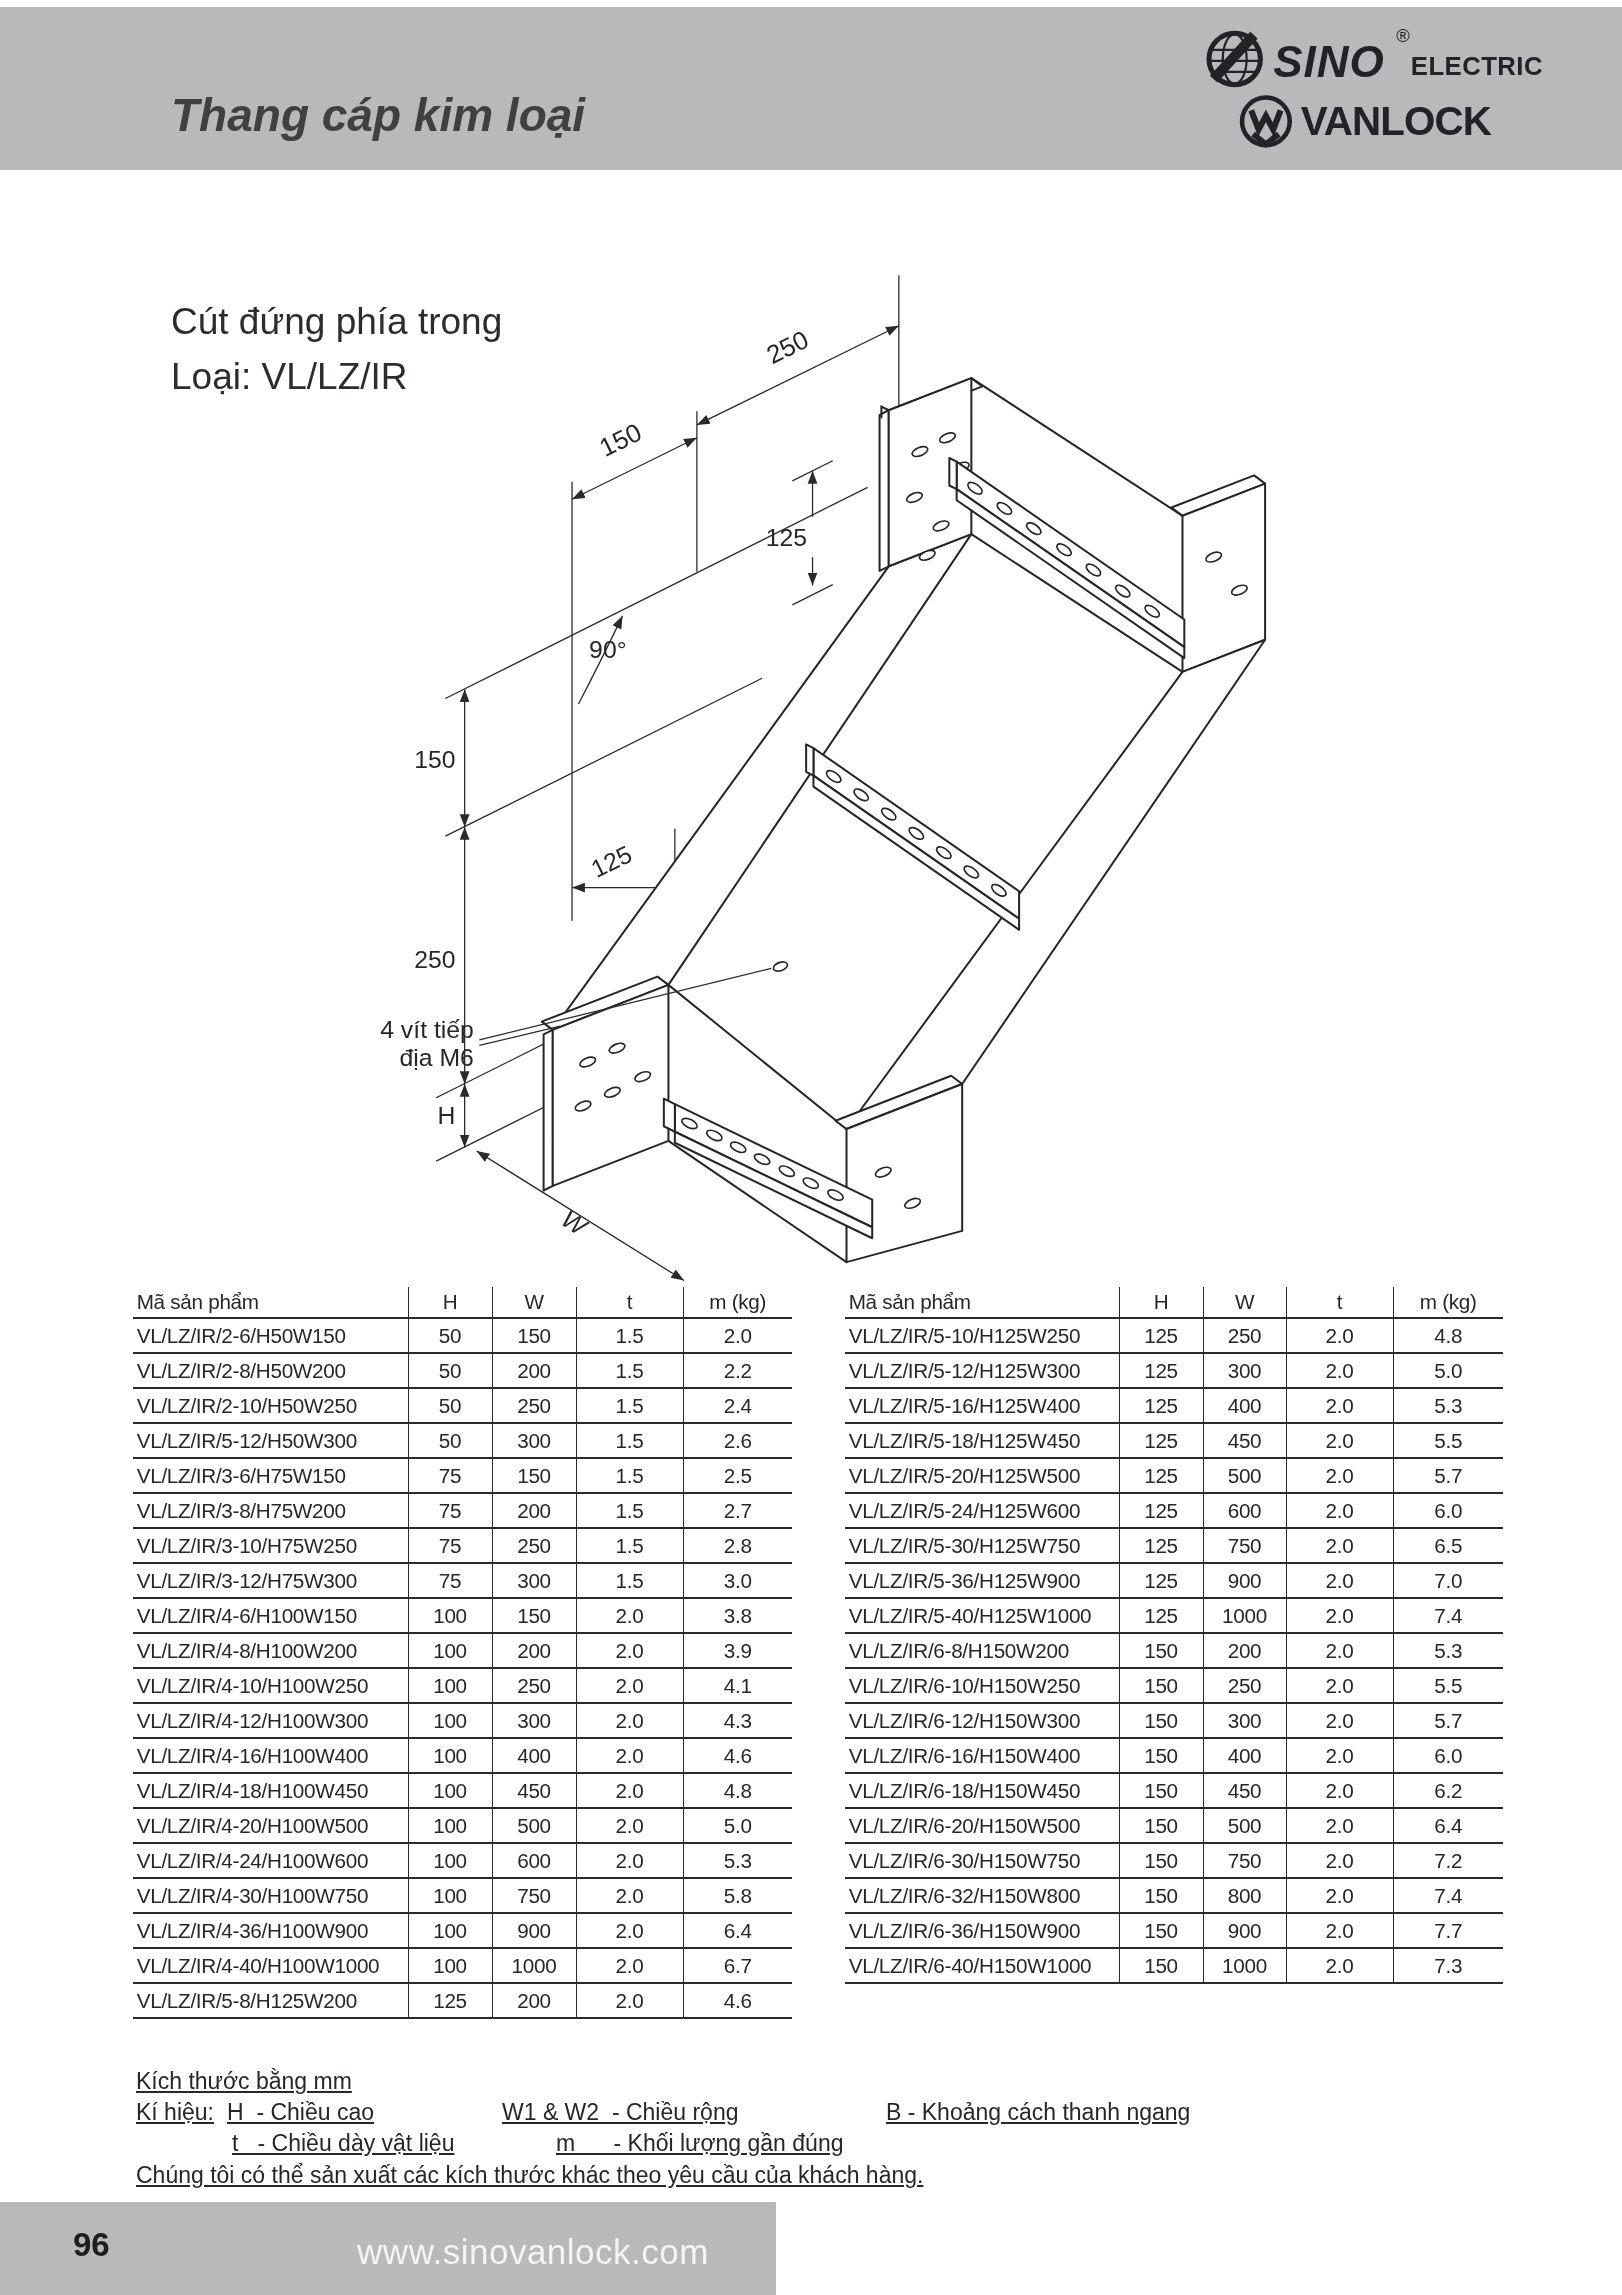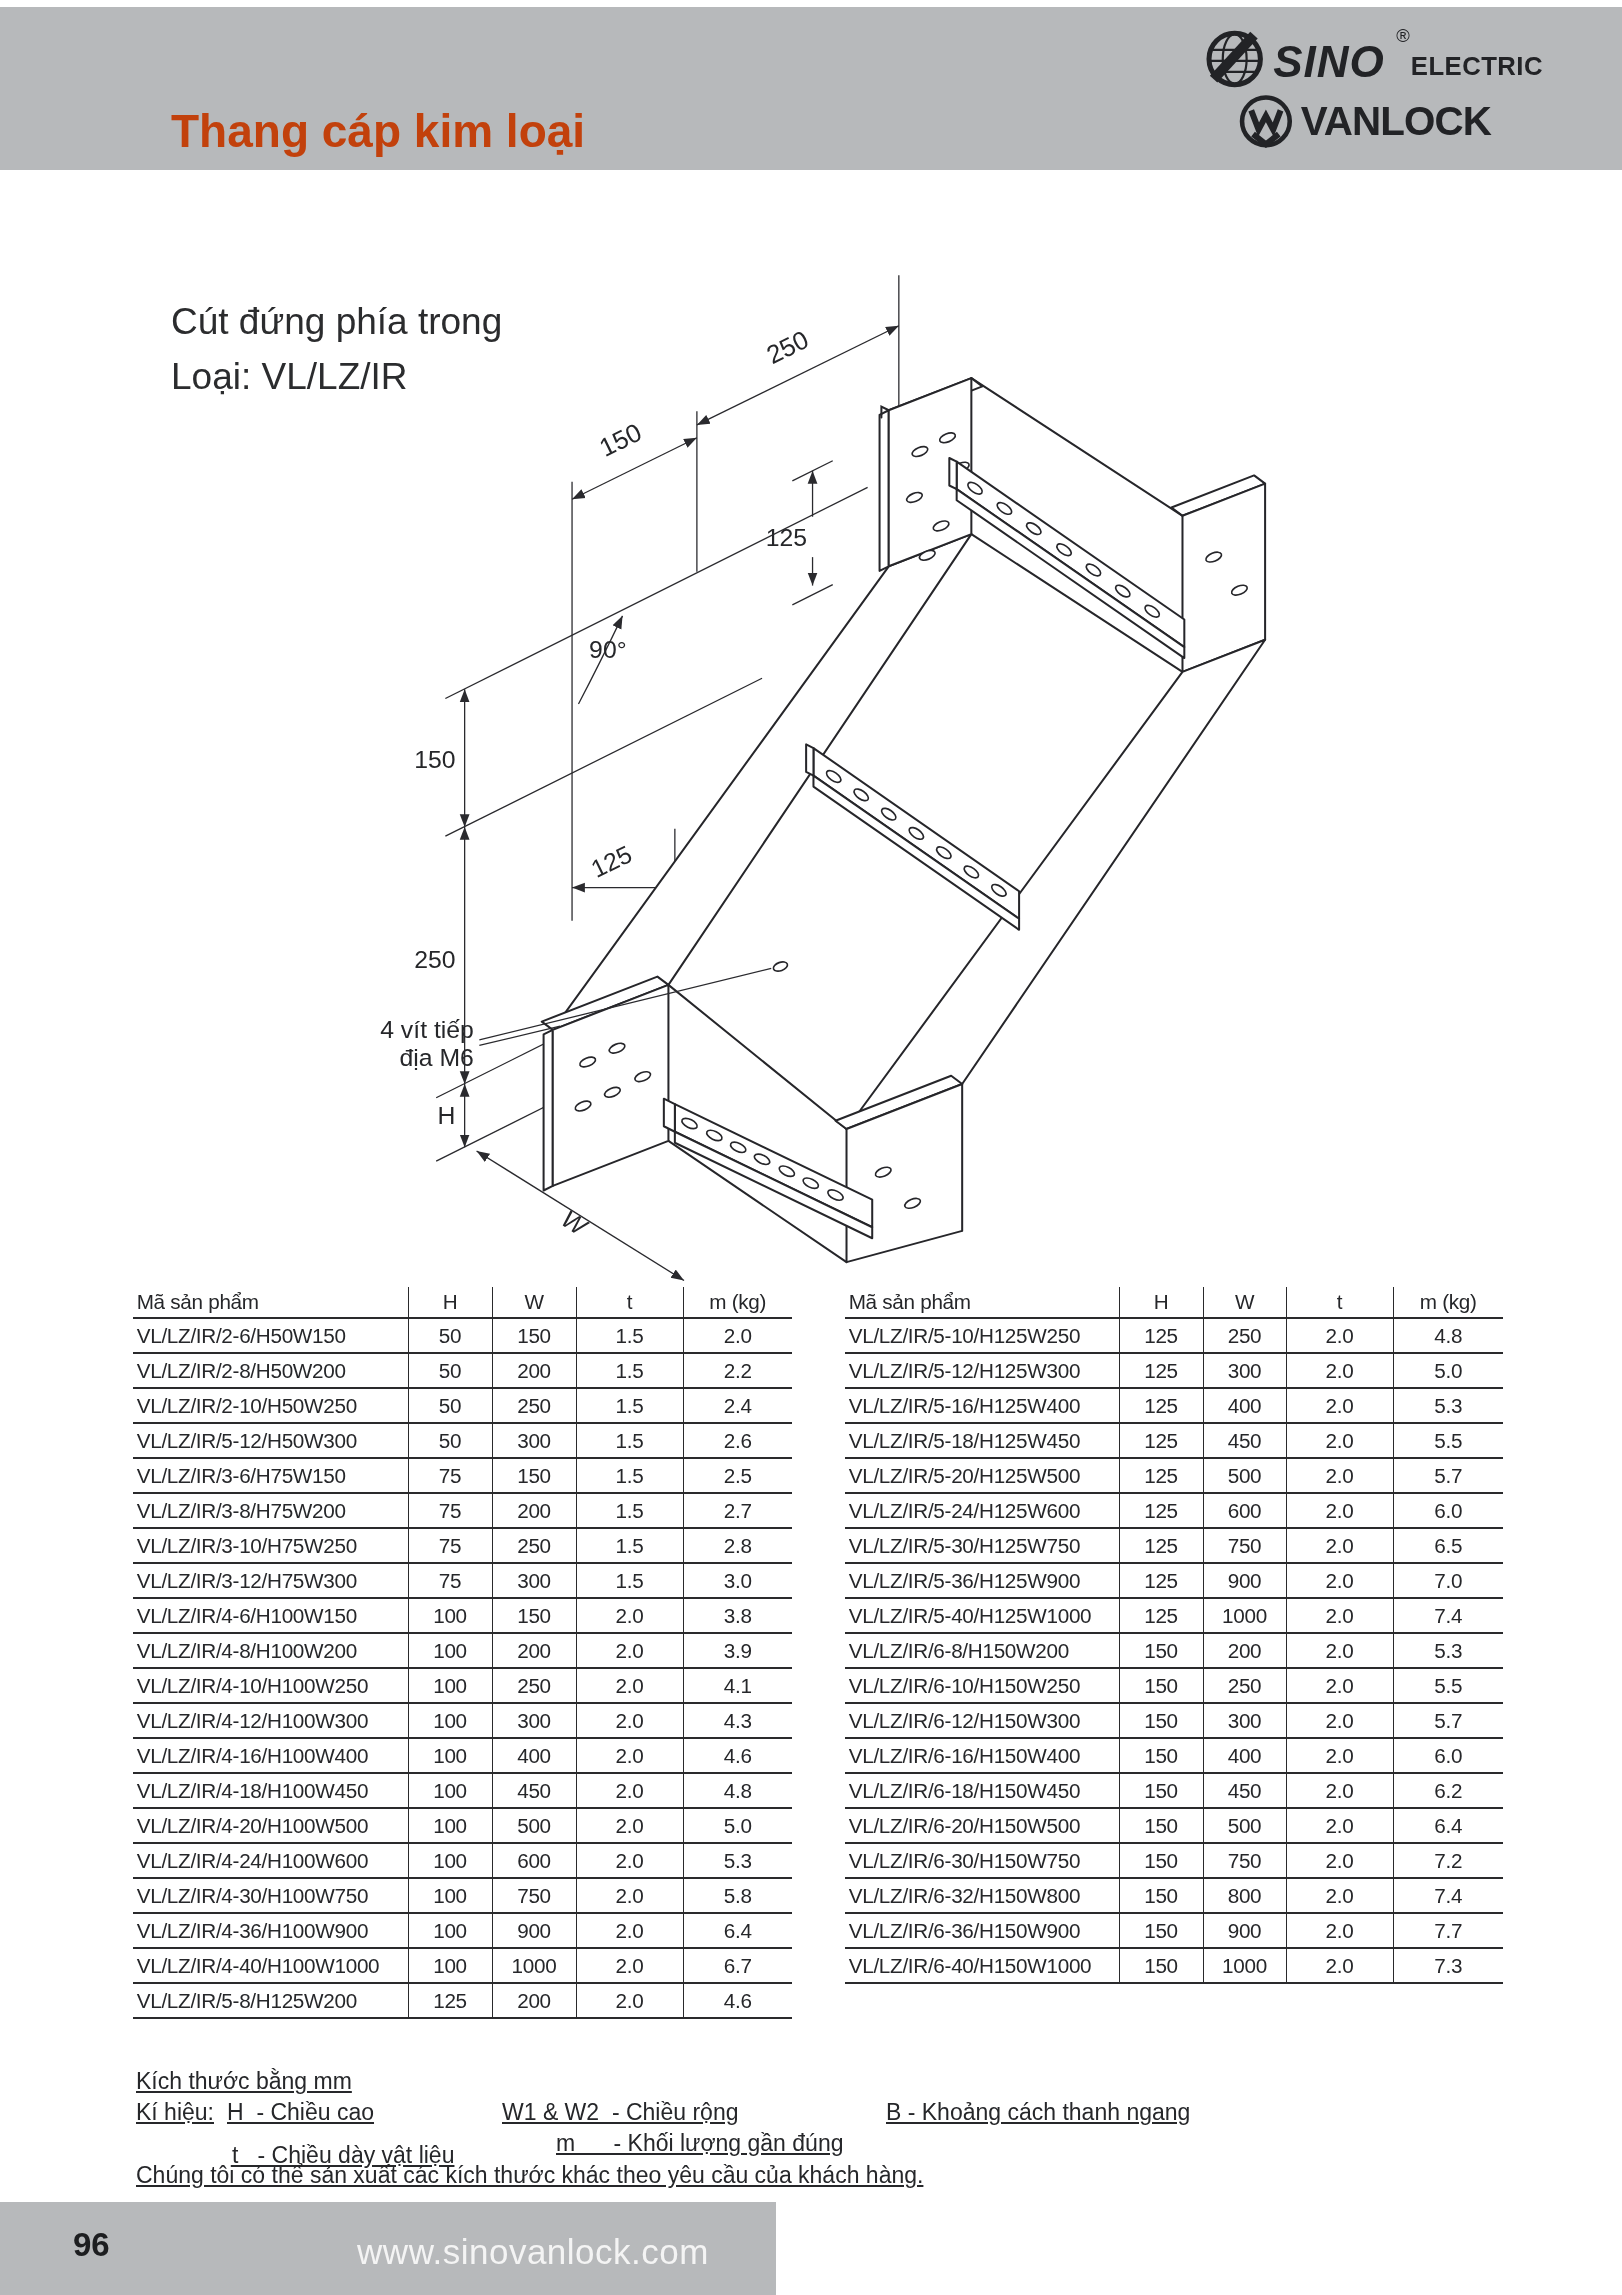--- a/index.html
+++ b/index.html
@@ -1,19 +1,19 @@
 <!DOCTYPE html>
 <html style="font-size:14.7px"><head>
 <meta charset="utf-8">
 <style>
   html,body{margin:0;padding:0;background:#e8e8e8;}
   .page{position:relative;width:1623px;height:2296px;background:#ffffff;overflow:hidden;
         font-family:"Liberation Sans","DejaVu Sans",sans-serif;color:#26272a;}
   .band{position:absolute;left:0;top:7.3px;width:1623px;height:163px;background:#b7b9bb;}
-  .page-title{position:absolute;left:171px;top:104px;font-size:46px;font-weight:bold;color:#c2410c;white-space:nowrap;}
+  .page-title{position:absolute;left:171px;top:88px;font-size:46px;font-weight:bold;color:#404040;white-space:nowrap;font-style:italic;}
   .logos{position:absolute;left:1198px;top:13px;}
   .dg-title1{position:absolute;left:171px;top:301px;font-size:37px;color:#2b2c2e;white-space:nowrap;}
   .dg-title2{position:absolute;left:171px;top:356px;font-size:37px;color:#2b2c2e;white-space:nowrap;}
   .dwg{position:absolute;left:266px;top:234px;}
   svg{overflow:visible;}
   .obj{fill:#ffffff;stroke:#26262a;stroke-width:2.2;stroke-linejoin:round;}
   .edg{fill:none;stroke:#26262a;stroke-width:2.2;stroke-linecap:round;}
   .slot{fill:#ffffff;stroke:#26262a;stroke-width:1.8;}
   .dim{fill:none;stroke:#2a2a2e;stroke-width:1.4;}
   .dimtxt{fill:#26272a;font-size:27px;}
@@ -504,21 +504,21 @@
           <td>7.3</td>
         </tr>
       </tbody>
   </table>
 
   <span class="note" style="left:136px;top:2068px;">Kích thước bằng mm</span>
   <span class="note" style="left:136px;top:2099px;">Kí hiệu:</span>
   <span class="note" style="left:227px;top:2099px;">H  - Chiều cao</span>
   <span class="note" style="left:502px;top:2099px;">W1 &amp; W2  - Chiều rộng</span>
   <span class="note" style="left:886px;top:2099px;">B - Khoảng cách thanh ngang</span>
-  <span class="note" style="left:232px;top:2130px;margin-top:12px;">t   - Chiều dày vật liệu</span>
+  <span class="note" style="left:232px;top:2130px;">t   - Chiều dày vật liệu</span>
   <span class="note" style="left:556px;top:2130px;">m      - Khối lượng gần đúng</span>
   <span class="note" style="left:136px;top:2162px;">Chúng tôi có thể sản xuất các kích thước khác theo yêu cầu của khách hàng.</span>
 
   <div class="footer-bar"></div>
   <div class="page-num">96</div>
   <div class="site">www.sinovanlock.com</div>
 
 </div>
 
 

